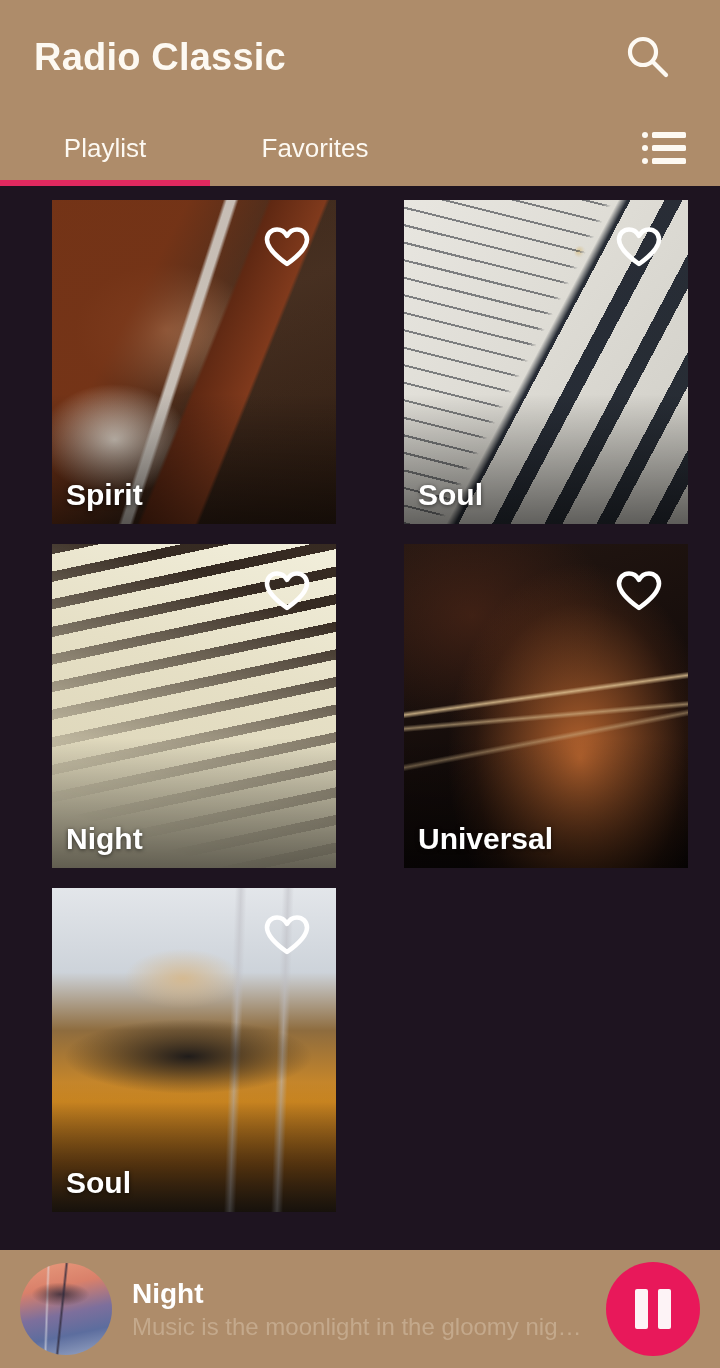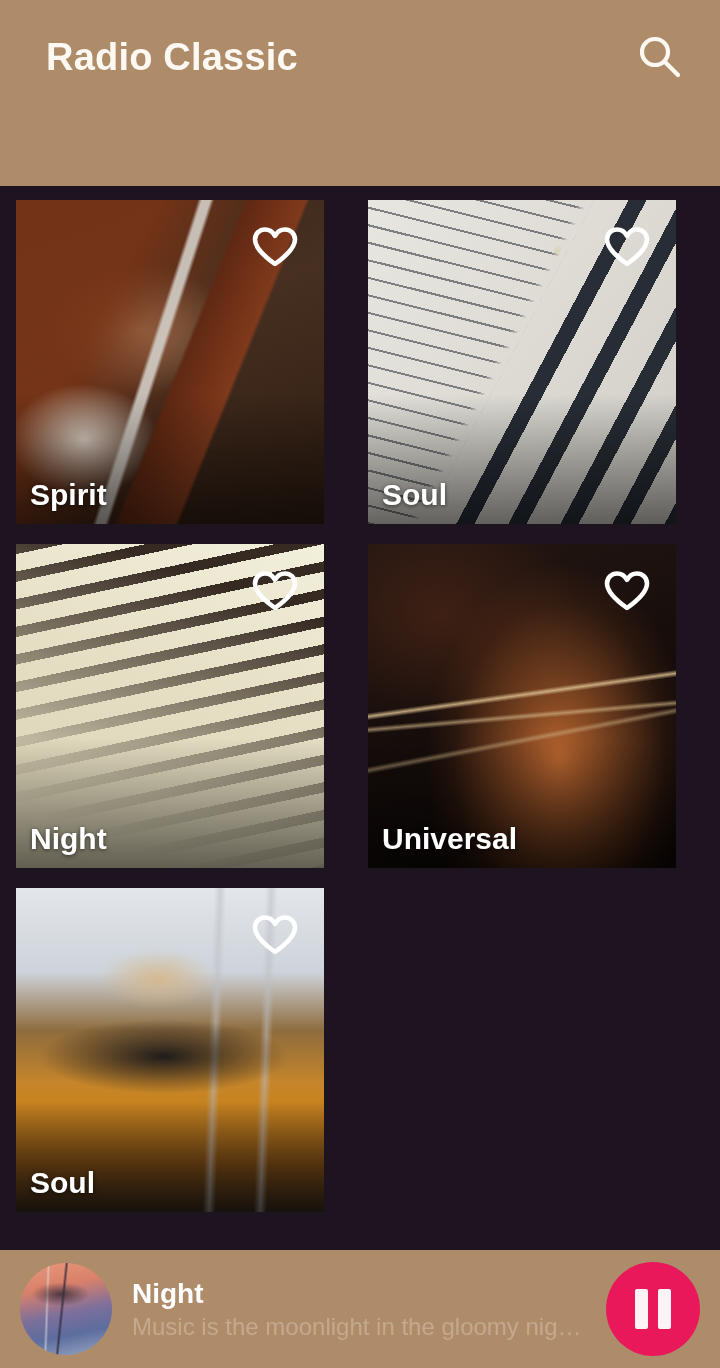--- a/index.html
+++ b/index.html
@@ -10,21 +10,21 @@
     overflow:hidden;
   }
   #app { position:relative; width:720px; height:1368px; background:#1e1420; }
 
   
   .appbar {
     position:absolute; top:0; left:0; width:720px; height:186px;
     background:#ae8c6a;
   }
   .appbar-top {
-    position:absolute; top:0; left:12px; width:708px; height:114px;
+    position:absolute; top:0; left:0; width:708px; height:114px;
     display:flex; align-items:center; padding:0 34px;
   }
   .app-title {
     font-size:38px; font-weight:bold; color:#fdf9f2;
     letter-spacing:0.2px; flex:1; line-height:1;
   }
   .search-icon { width:52px; height:52px; flex:0 0 52px; }
   .search-icon svg { display:block; width:52px; height:52px; }
 
   .tabs {
@@ -48,22 +48,22 @@
   .list-icon svg { display:block; width:44px; height:34px; }
 
   
   .grid {
     position:absolute; top:190px; left:0; width:720px;
     padding:10px 16px 0 16px;
     display:grid; grid-template-columns:1fr 1fr;
     gap:20px 16px;
   }
   .card {
-    position:relative; width:308px; height:324px;
-    overflow:hidden; background:#d946ef;
+    position:relative; width:284px; height:324px;
+    overflow:hidden; background:#d946ef;margin-left:36px;
   }
   .card-art { position:absolute; inset:0; }
   .card-scrim {
     position:absolute; left:0; right:0; bottom:0; height:130px;
     background:linear-gradient(to top, rgba(0,0,0,0.55), rgba(0,0,0,0));
   }
   .card-title {
     position:absolute; left:14px; bottom:14px;
     font-size:30px; font-weight:bold; color:#ffffff;
     text-shadow:0 1px 4px rgba(0,0,0,0.6);
@@ -208,20 +208,39 @@
     <div class="appbar-top">
       <div class="app-title">Radio Classic</div>
       <div class="search-icon">
         <svg viewBox="0 0 52 52" fill="none" stroke="#fdf9f2" stroke-width="4.2" stroke-linecap="round">
           <circle cx="21" cy="21" r="13"></circle>
           <line x1="31" y1="31" x2="44" y2="44"></line>
         </svg>
       </div>
     </div>
 
+    <div class="tabs">
+      <div class="tab tab-playlist">
+        <span>Playlist</span>
+      </div>
+      <div class="tab tab-favorites">
+        <span>Favorites</span>
+      </div>
+      <div class="tab-indicator"></div>
+      <div class="list-icon">
+        <svg viewBox="0 0 44 34" fill="#fdf9f2">
+          <circle cx="3" cy="4" r="3"></circle>
+            <rect x="10" y="1" width="34" height="6" rx="1.6"></rect>
+          <circle cx="3" cy="17" r="3"></circle>
+            <rect x="10" y="14" width="34" height="6" rx="1.6"></rect>
+          <circle cx="3" cy="30" r="3"></circle>
+            <rect x="10" y="27" width="34" height="6" rx="1.6"></rect>
+        </svg>
+      </div>
+    </div>
   </div>
 
   <div class="grid">
 
     <div class="card">
       <div class="card-art art-spirit"></div>
       <div class="card-scrim"></div>
       <div class="fav-btn">
         <svg viewBox="0 0 46 42" fill="none" stroke="#ffffff" stroke-width="4.6" stroke-linejoin="round">
           <path d="M23 38 C 9 28, 3 20, 3 13.5 C 3 7.5, 7.6 3.5, 13 3.5 C 17.4 3.5, 21 6.2, 23 9.8 C 25 6.2, 28.6 3.5, 33 3.5 C 38.4 3.5, 43 7.5, 43 13.5 C 43 20, 37 28, 23 38 Z"></path>

